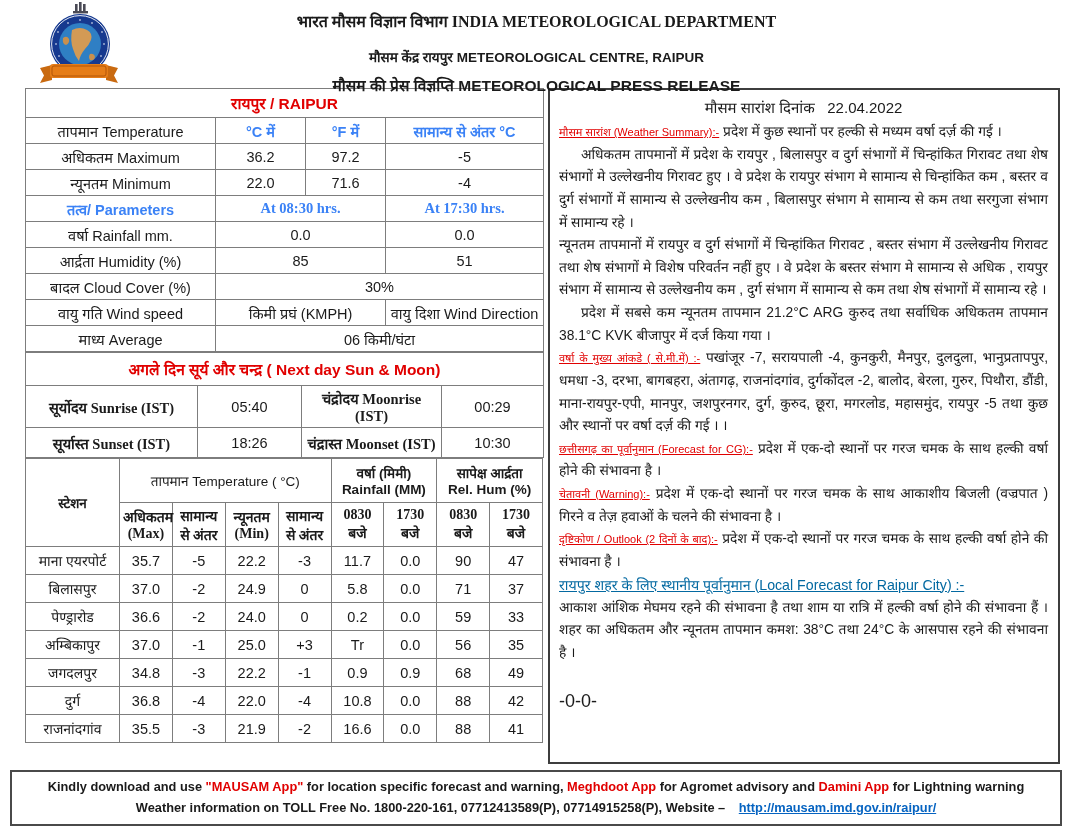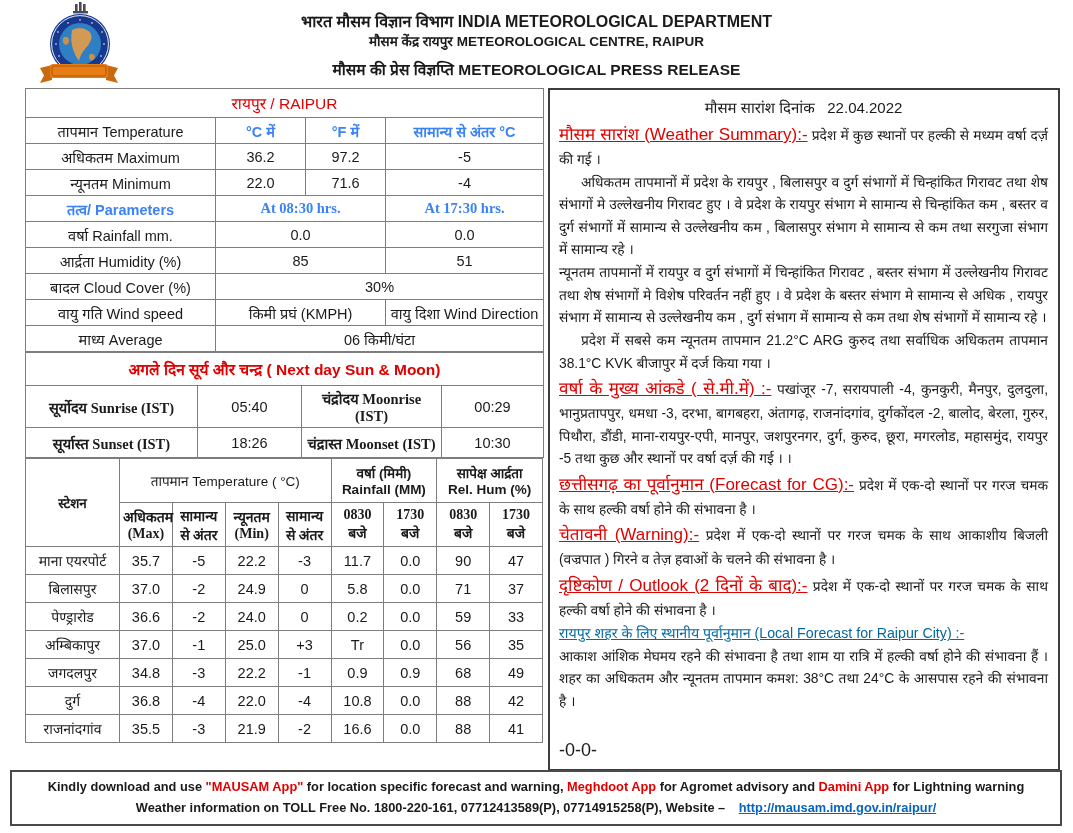--- a/index.html
+++ b/index.html
@@ -9,49 +9,49 @@
     font-family: "Liberation Sans", sans-serif;
     color:#1a1a1a; position: relative; overflow: hidden;
   }
   .red { color:#e10000; }
   .underline { text-decoration: underline; margin-left: 10px; }
 
   
   .header { position: relative; height: 88px; padding-top: 10px; }
   .logo { position:absolute; left:32px; top:2px; }
   .h-lines { text-align:center; }
-  .h-line1 { font-size:16px; font-weight:bold; margin-bottom:0; }
+  .h-line1 { font-size:16px; font-weight:bold; margin-bottom:16px;font-family:Liberation Serif, serif; }
   .h-line2 { font-size:13.5px; font-weight:bold; margin-bottom:8px; }
   .h-line3 { font-size:15.5px; font-weight:bold; }
 
   
   .main { display:flex; margin-left:25px; align-items:flex-start; }
   .left-col { width:518px; }
   .right-panel {
     width:512px; margin-left:5px; border:2px solid #3d3d3d;
     min-height:676px; padding:4px 10px 8px 9px; background:#fff;
   }
 
   
   table { border-collapse: collapse; width:518px; table-layout:fixed; }
   td { border:1px solid #7d7d7d; text-align:center; vertical-align:middle;
        font-size:14.5px; padding:2px 3px; height:26px; }
-  .city-title td { color:#e10000; font-weight:normal; font-size:15.5px; height:29px; }
+  .city-title td { color:#e10000; font-weight:bold; font-size:15.5px; height:29px; }
   .hdr-red { color:#3b82f6; font-weight:bold; }
   .serif-b { font-family:"Liberation Serif", serif; font-weight:bold; }
   .sm-title td { color:#e10000; font-weight:bold; font-size:15.5px; height:33px; }
   .st-head td { font-weight:bold; font-size:13.5px; height:44px; }
   .st-sub td  { font-family:"Liberation Serif", serif; font-weight:bold; font-size:14px; height:44px; }
   .st-row td  { height:28px; font-size:14.5px; }
   .st-row td:first-child { font-size:14px; }
 
   
   .sum-title { text-align:center; font-weight:normal; font-size:15px; margin:3px 0 4px 0; }
   .para { font-size:13.8px; line-height:1.64; text-align:justify; }
-  .para .lead { color:#e10000; text-decoration:underline; font-size:17px; }
+  .para .lead { color:#e10000; text-decoration:underline; font-size:11px; }
   .indent { text-indent:22px; }
   .lead-block { display:block; color:#0369a1; text-decoration:underline; font-size:14.2px; }
   .end-mark { text-align:left; font-size:18px; margin-top:26px; }
 
   
   .footer {
     position:absolute; left:10px; right:11px; bottom:7px;
     border:2px solid #4a4a4a; text-align:center;
     padding:5px 4px 6px 4px; font-weight:bold; font-size:12.8px; line-height:1.6;
   }

